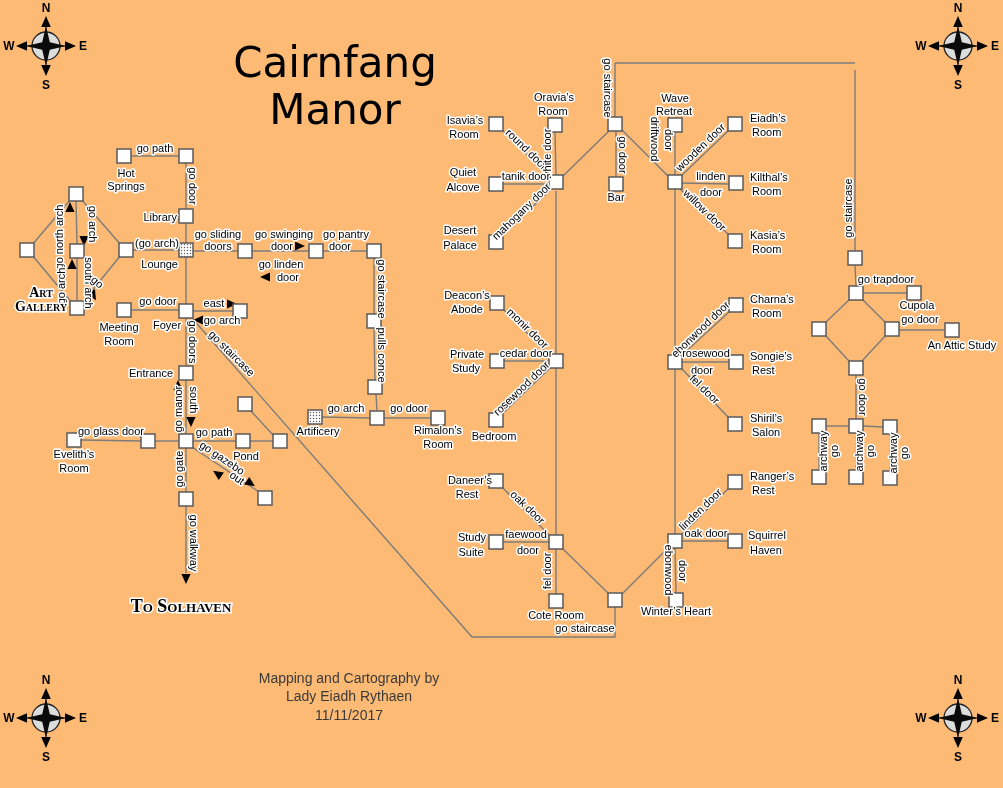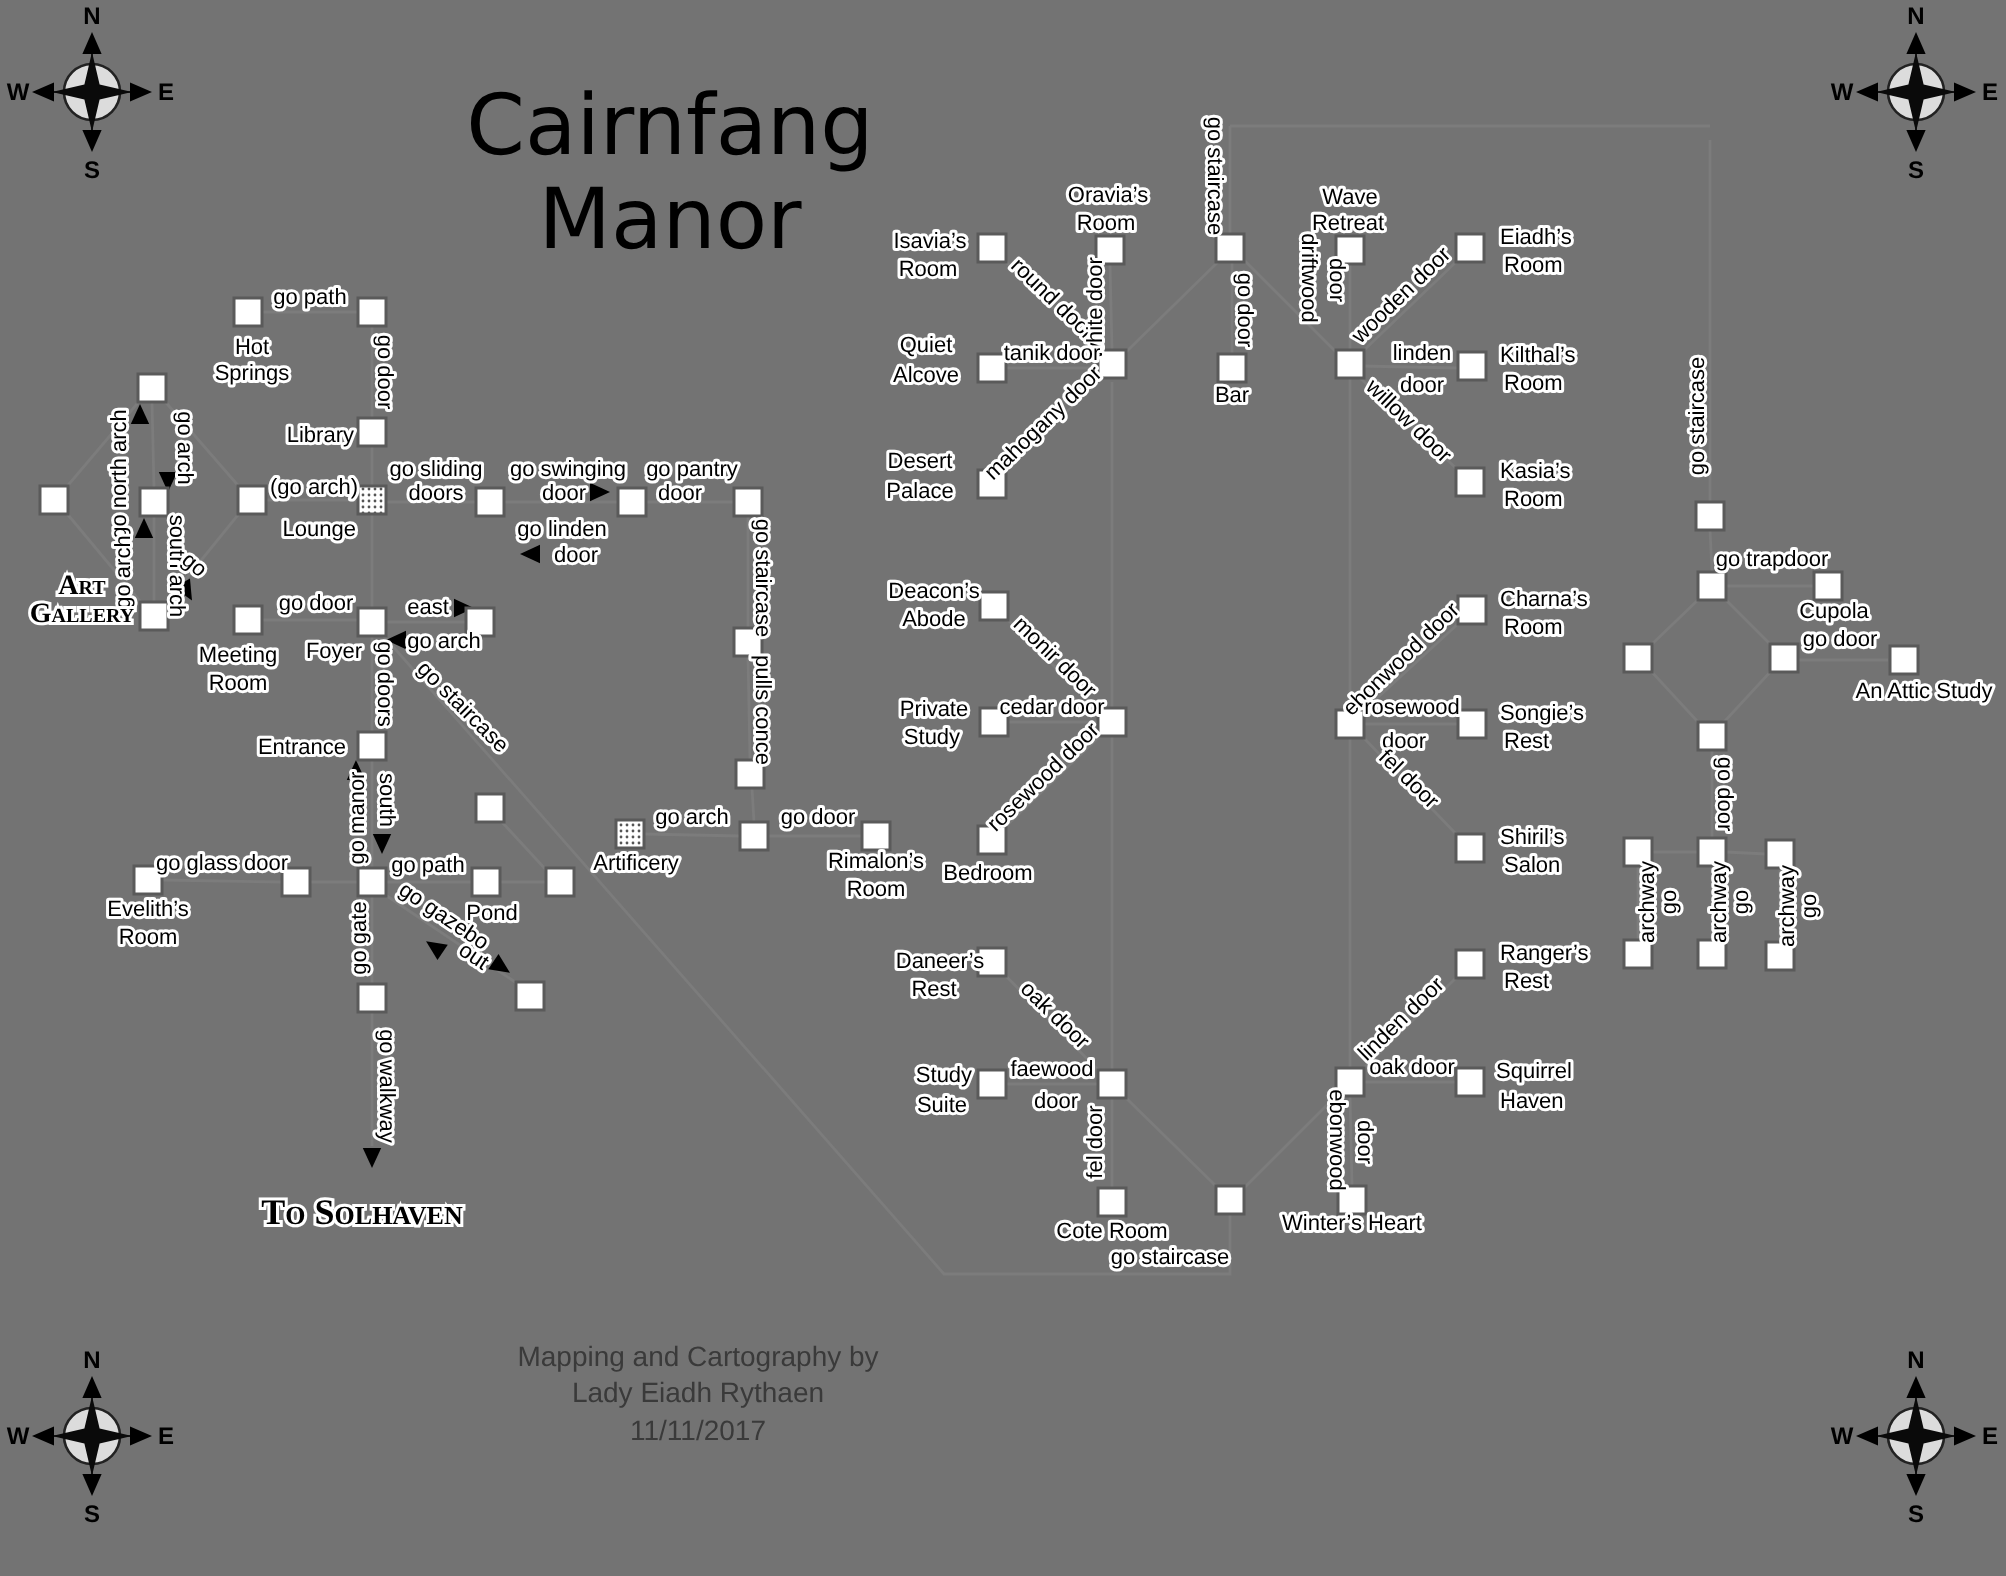--- a/index.html
+++ b/index.html
@@ -1,16 +1,16 @@
 <!DOCTYPE html>
 <html><head>
 <meta charset="utf-8">
 <style>
   html,body{margin:0;padding:0;background:#fff;}
-  .wrap{width:1003px;height:788px;position:relative;background:#737373;overflow:hidden;}
+  .wrap{width:1003px;height:788px;position:relative;background:#fdba74;overflow:hidden;}
   svg{display:block;}
   .ln{stroke:#7c7c7c;stroke-width:1.4;fill:none;}
   .nd{fill:#fff;stroke:#5a5a5a;stroke-width:1.5;}
   .ndd{fill:url(#dotfill);stroke:#5a5a5a;stroke-width:1.5;}
   text{font-family:"Liberation Sans",sans-serif;fill:#000;}
   .lb{font-size:11px;text-anchor:middle;paint-order:stroke;stroke:#fff;stroke-width:3px;stroke-linejoin:round;}
   .st{text-anchor:start;}
   .en{text-anchor:end;}
   .caps{font-family:"Liberation Serif",serif;font-weight:bold;font-variant:small-caps;font-size:14px;text-anchor:middle;paint-order:stroke;stroke:#fff;stroke-width:3px;}
   .sol{font-size:18px;}

